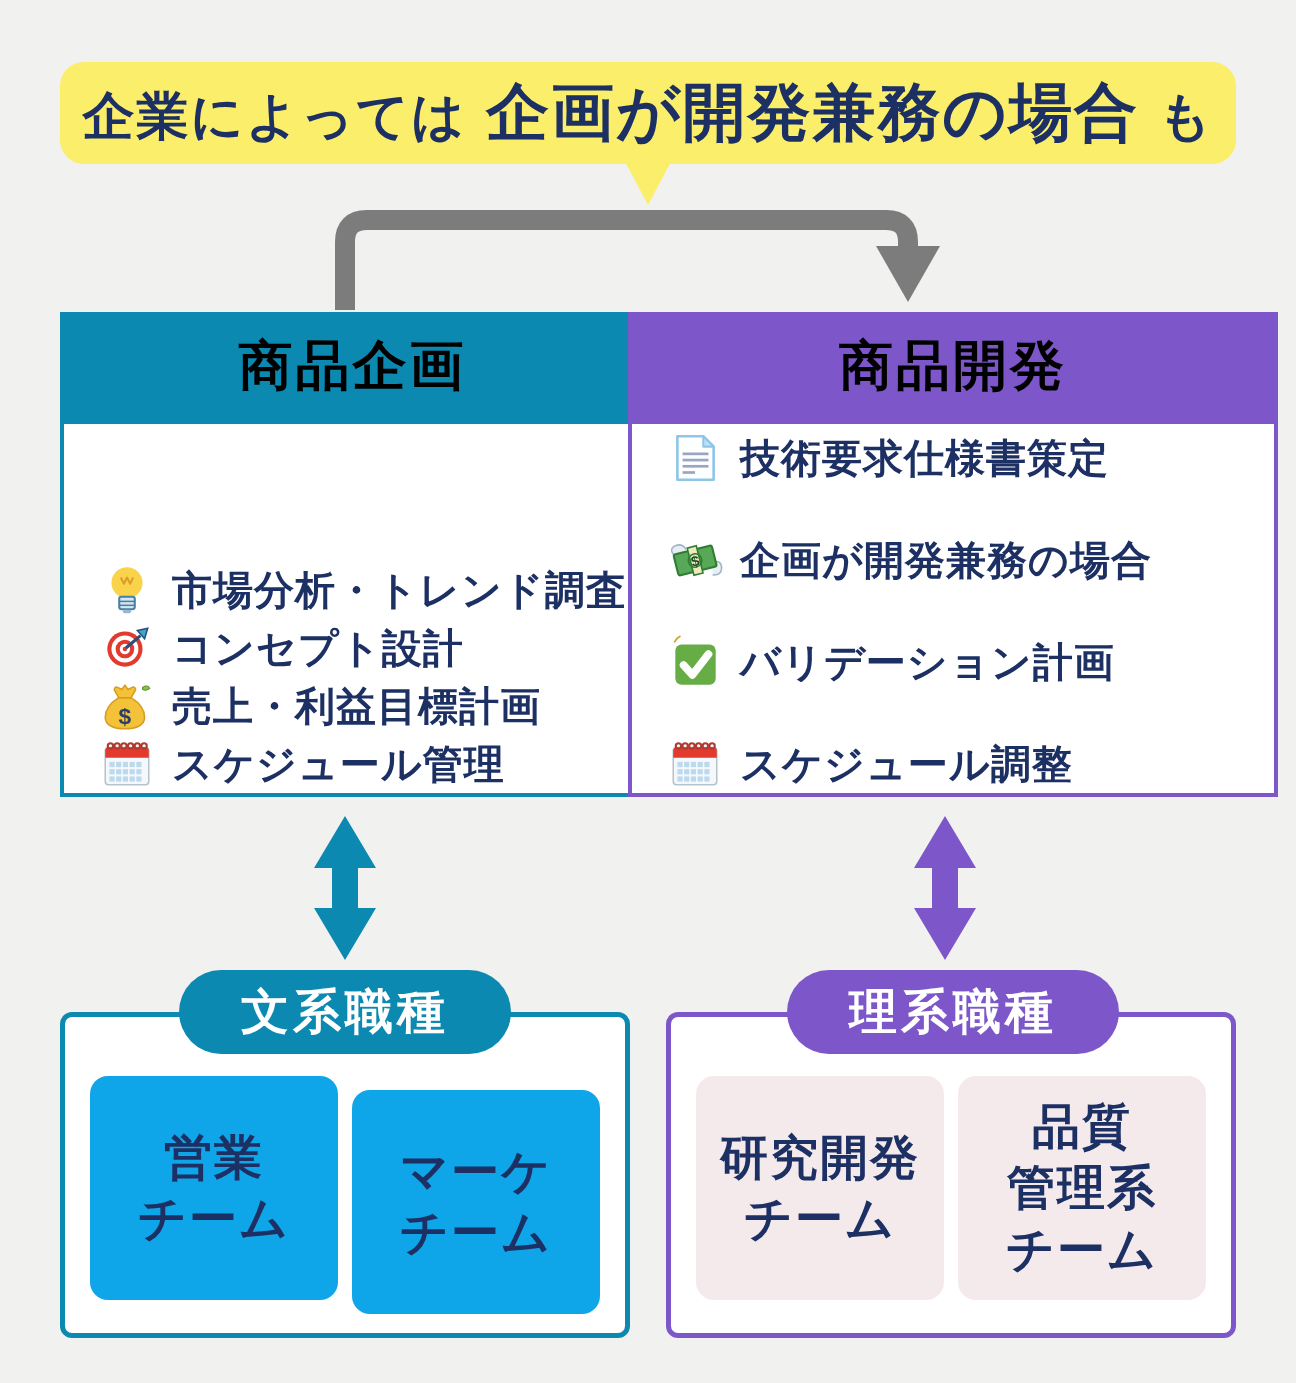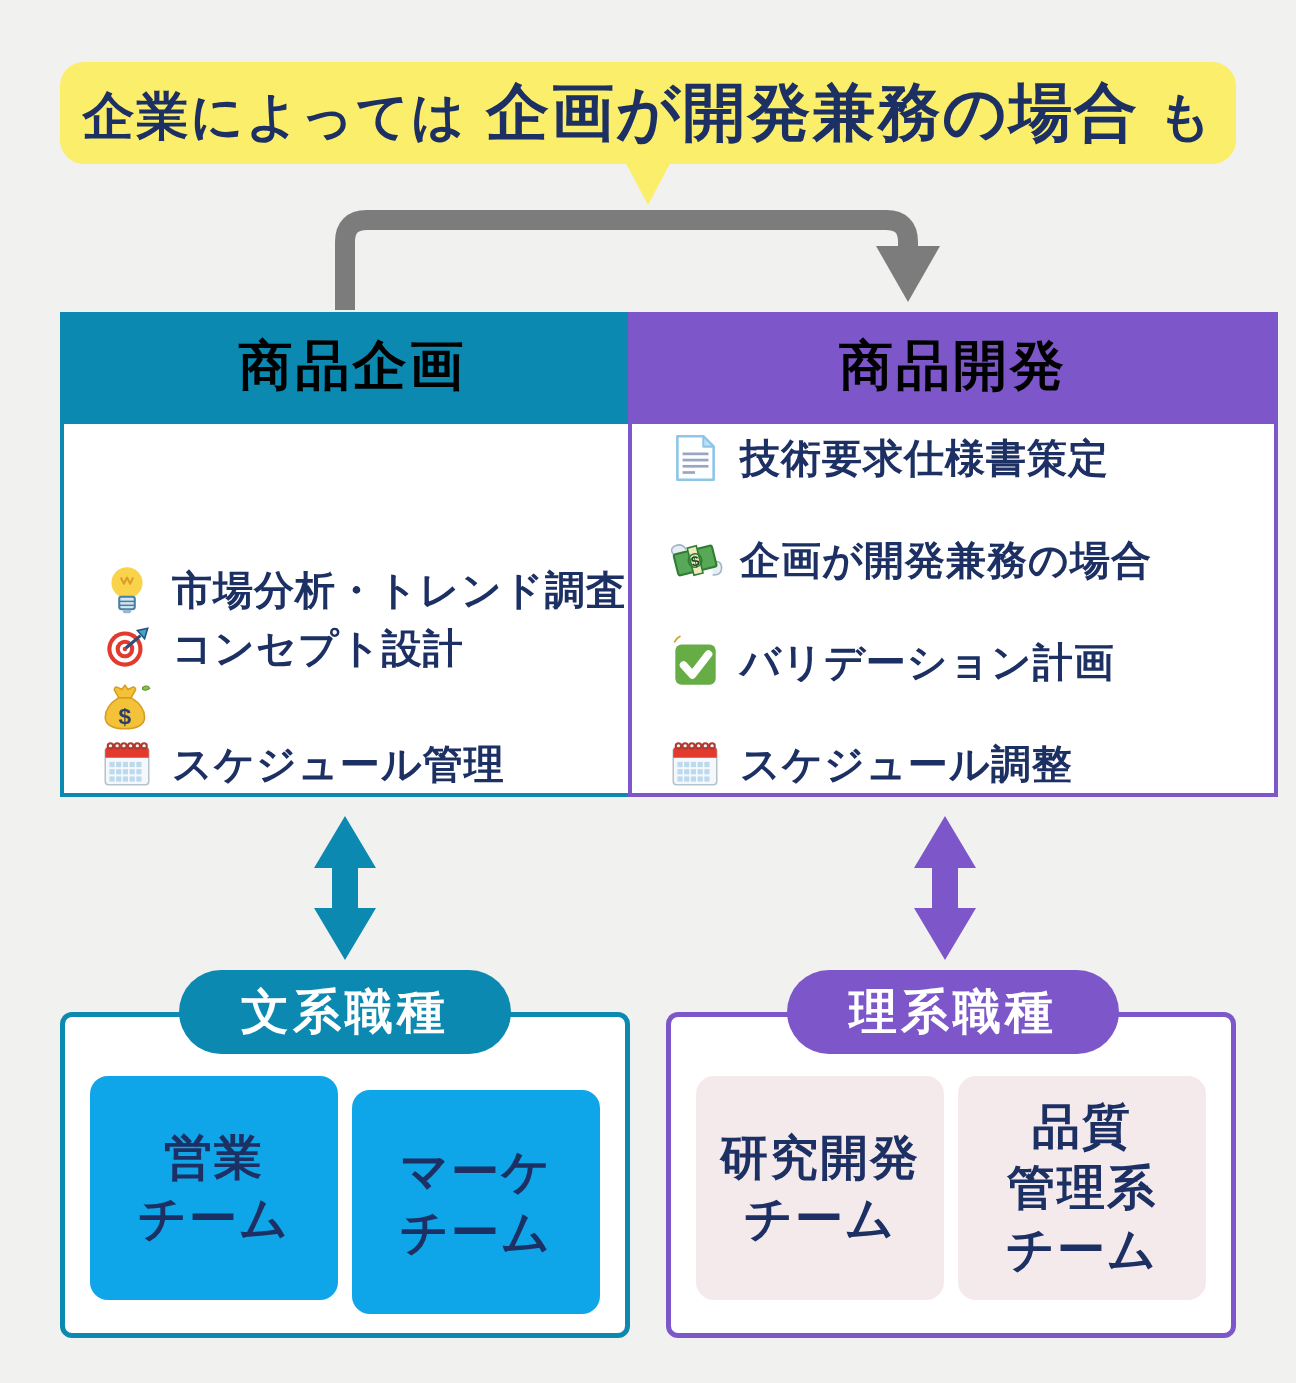--- a/index.html
+++ b/index.html
@@ -85,20 +85,21 @@
       </div>
       <div class="row">
         <span class="ic">
           <svg viewBox="0 0 56 56" width="58" height="58">
             <path d="M20 20 C12 25 7 32 7 39 c0 8 9 11 19 11 s19 -3 19 -11 c0 -7 -5 -14 -13 -19 z" fill="#f3c238" stroke="#d79c22" stroke-width="1.5"></path>
             <path d="M20 20 l-4 -7 c-1 -2 1 -4 3 -3 l4 2 l3 -4 l3 4 l4 -2 c2 -1 4 1 3 3 l-4 7 z" fill="#f3c238" stroke="#d79c22" stroke-width="1.5"></path>
             <path d="M43 10 q5 -3 7 1 q-4 3 -7 1 z" fill="#8bc34a" stroke="#5a8f2e" stroke-width="1"></path>
             <text x="26" y="45" text-anchor="middle" font-size="22" font-weight="bold" fill="#2c3e66" font-family="'Liberation Sans',sans-serif">$</text>
           </svg>
         </span>
+        <span class="txt">売上・利益目標計画</span>
       </div>
       <div class="row">
         <span class="ic">
           <svg viewBox="0 0 56 56" width="58" height="58">
             <rect x="7" y="12" width="42" height="36" rx="3" fill="#f4f8fb" stroke="#b6c4cd" stroke-width="1.5"></rect>
             <path d="M7 15 a3 3 0 0 1 3 -3 h36 a3 3 0 0 1 3 3 v7 h-42 z" fill="#e23b2e"></path>
             <g fill="none" stroke="#b03a30" stroke-width="2">
               <circle cx="12" cy="10.5" r="2.6"></circle>
                 <circle cx="18.5" cy="10.5" r="2.6"></circle>
                 <circle cx="25" cy="10.5" r="2.6"></circle>

